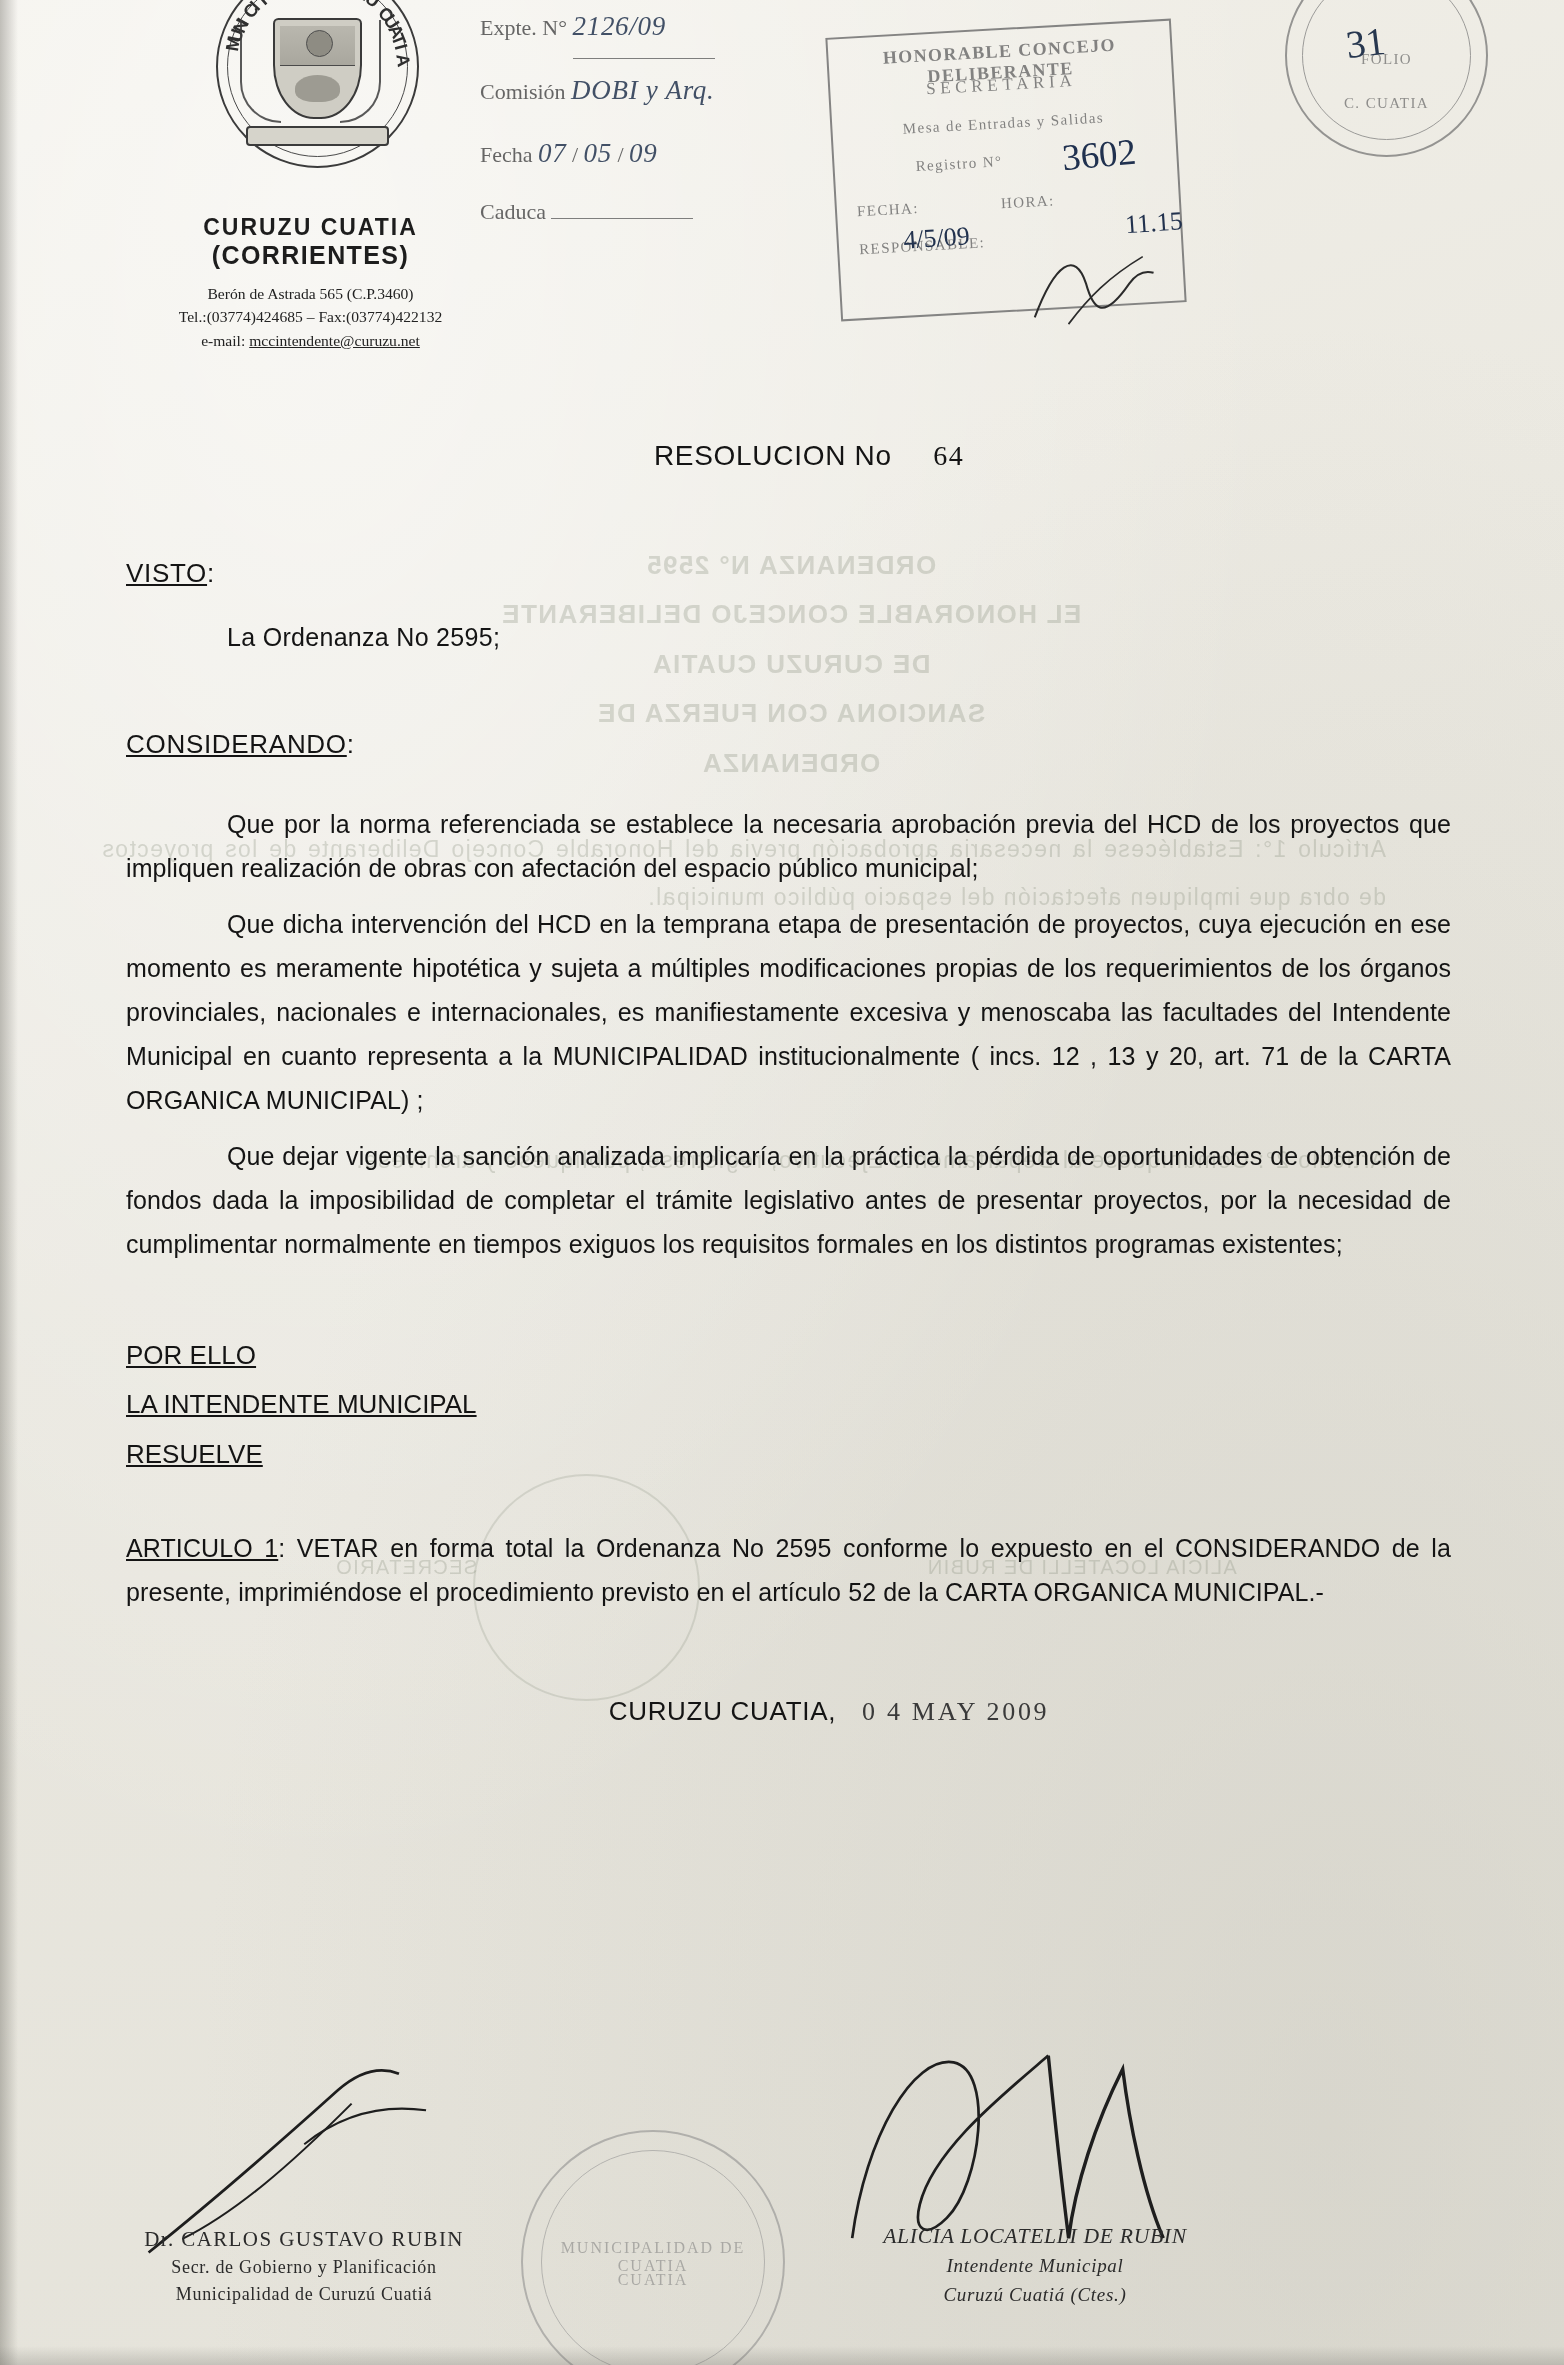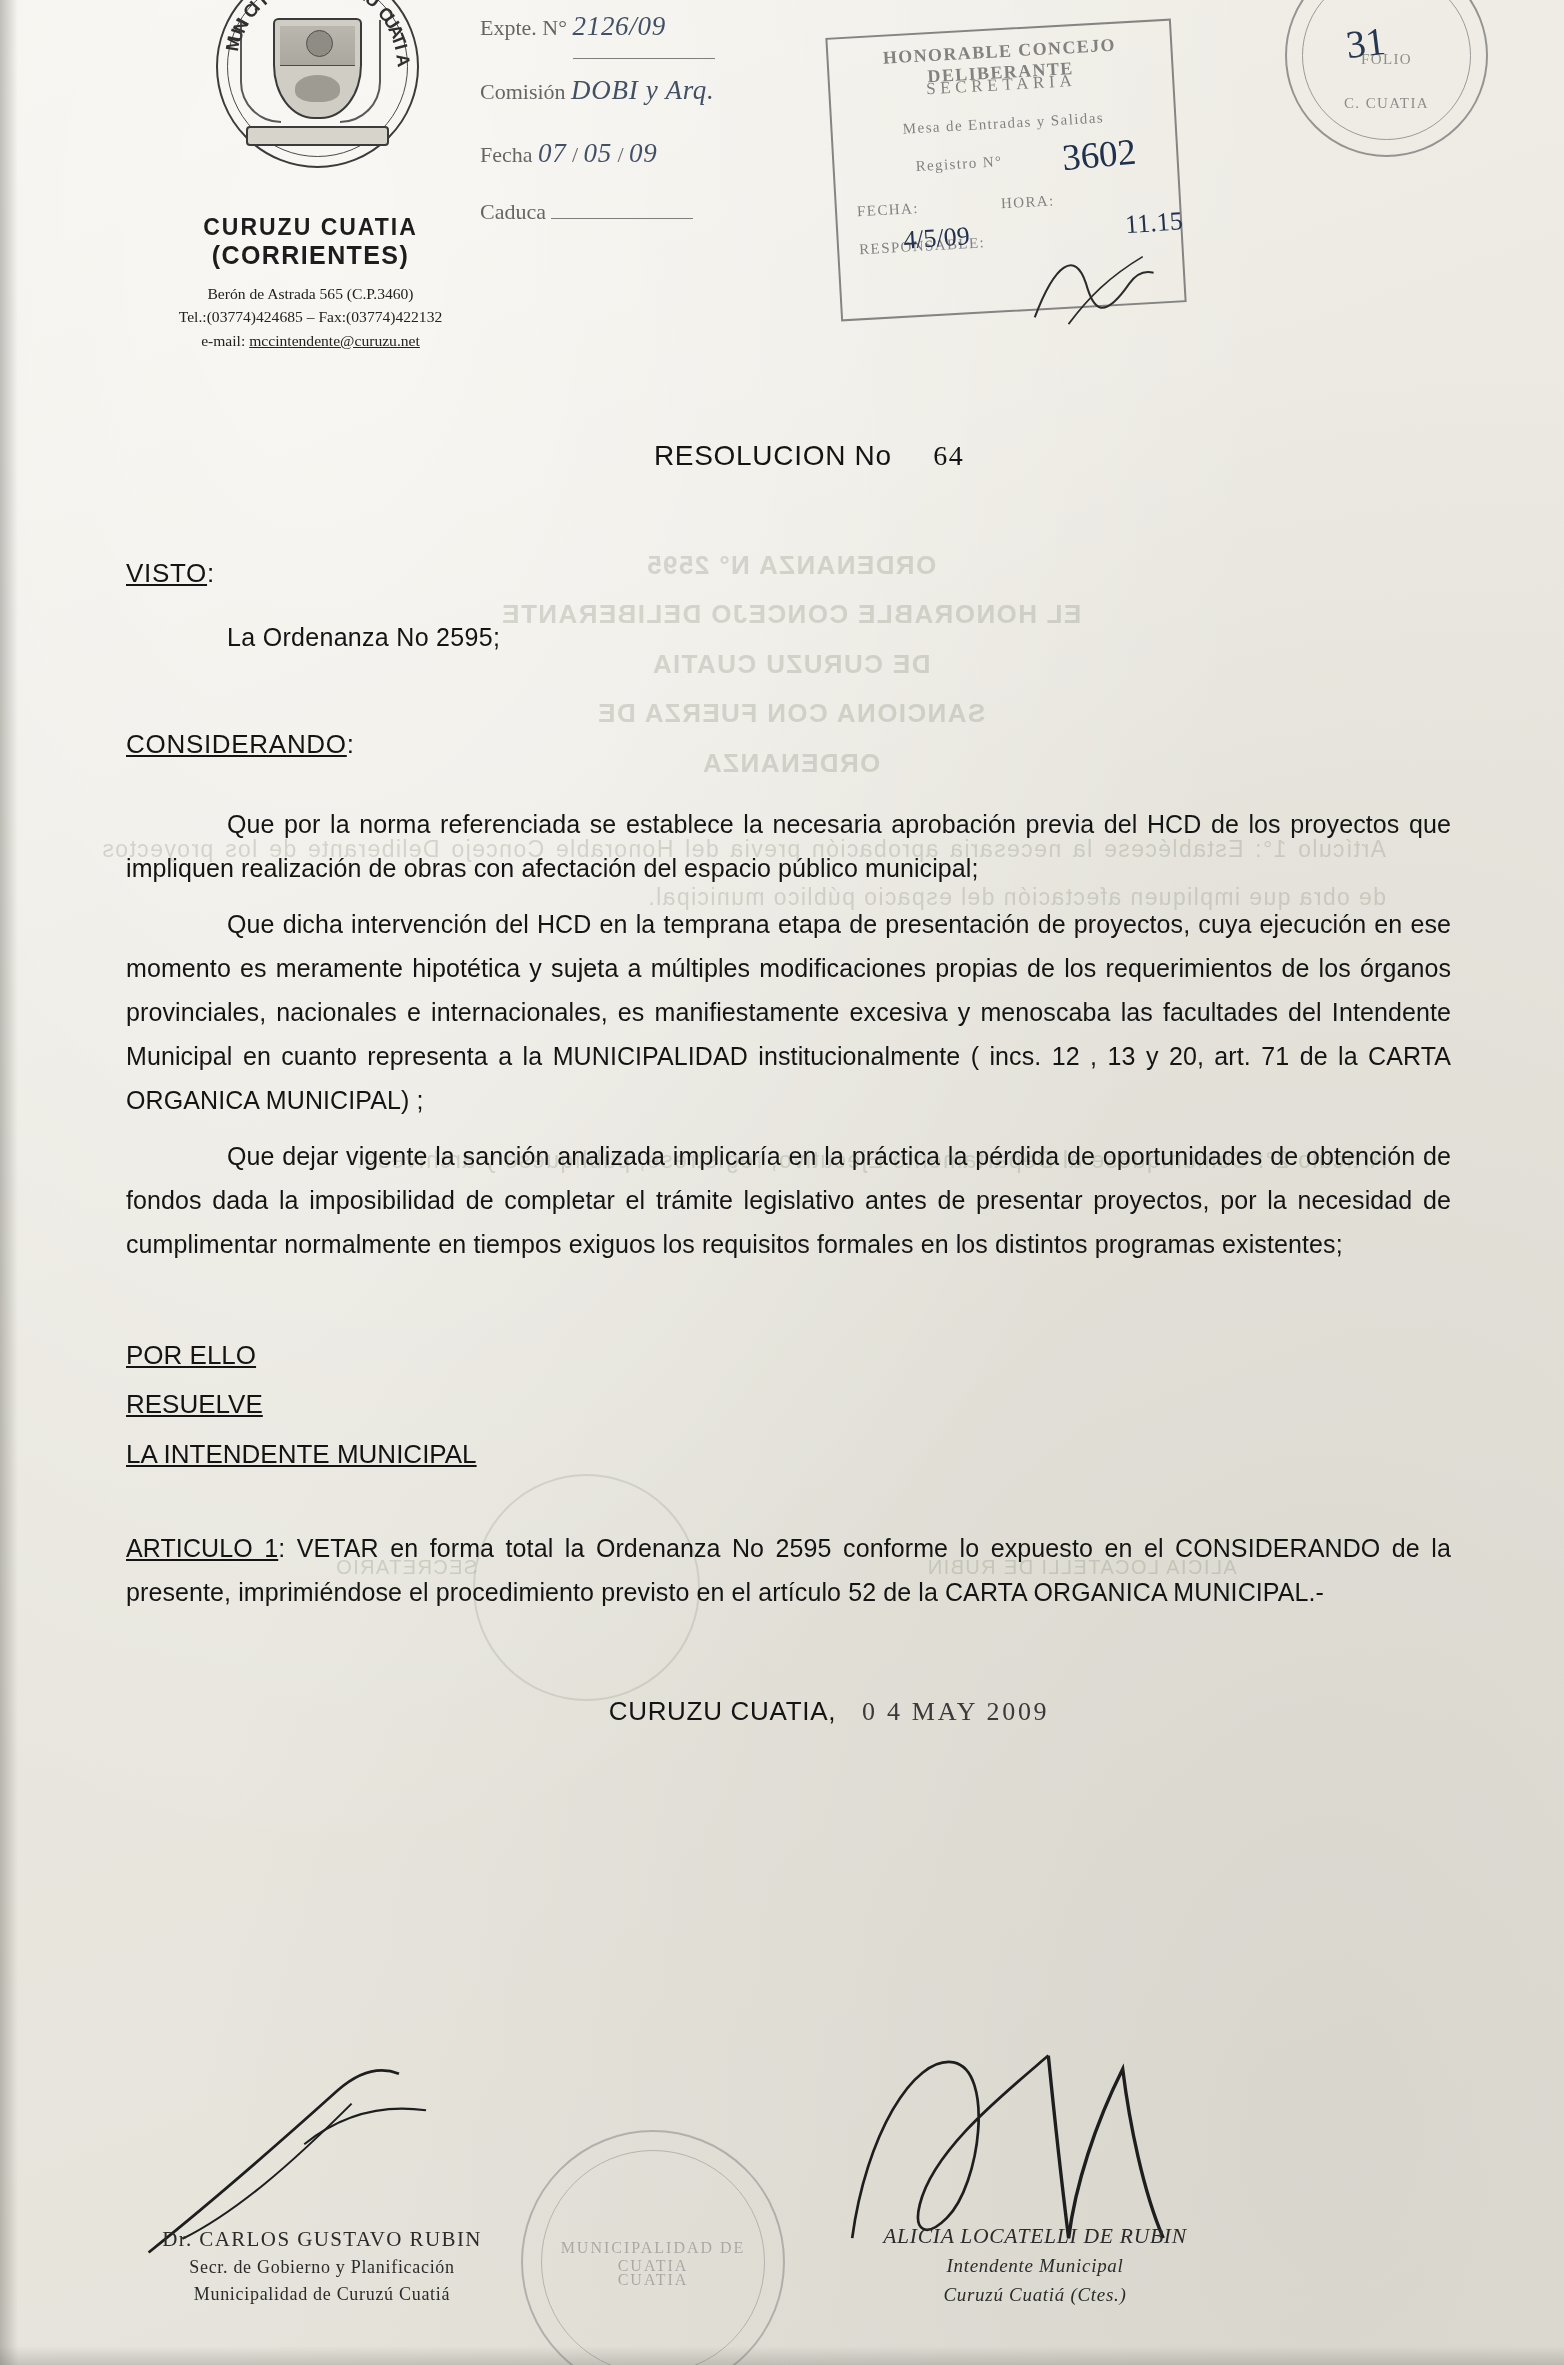--- a/index.html
+++ b/index.html
@@ -376,21 +376,21 @@
     font-family: "Liberation Serif", serif;
     letter-spacing: 2.7px;
     color: #3a3a3a;
     margin-left: 18px;
     font-size: 26px;
   }
 
   
   .sig-left {
     position: absolute;
-    left: 146px;
+    left: 128px;
     top: 2224px;
     width: 352px;
     text-align: center;
     font-family: "Liberation Serif", serif;
     color: #2b2b2b;
     font-size: 18px;
     line-height: 1.45;
     letter-spacing: 0.7px;
   }
   .sig-left .nm { font-size: 21px; letter-spacing: 1.4px; }
@@ -625,22 +625,22 @@
     <div class="label-cons">
       <span class="u">CONSIDERANDO</span>:
     </div>
 
     <div class="para">Que por la norma referenciada se establece la necesaria aprobación previa del HCD de los proyectos que impliquen realización de obras con afectación del espacio público municipal;</div>
     <div class="para tight">Que dicha intervención del HCD en la temprana etapa de presentación de proyectos, cuya ejecución en ese momento es meramente hipotética y sujeta a múltiples modificaciones propias de los requerimientos de los órganos provinciales, nacionales e internacionales, es manifiestamente excesiva y menoscaba las facultades del Intendente Municipal en cuanto representa a la MUNICIPALIDAD institucionalmente ( incs. 12 , 13 y 20, art. 71 de la CARTA ORGANICA MUNICIPAL) ;</div>
     <div class="para tight">Que dejar vigente la sanción analizada implicaría en la práctica la pérdida de oportunidades de obtención de fondos dada la imposibilidad de completar  el trámite legislativo antes de presentar proyectos, por la necesidad de cumplimentar normalmente en tiempos exiguos los requisitos formales en los distintos programas existentes;</div>
 
     <div class="center-block">
       <div><span class="u">POR ELLO</span></div>
+      <div><span class="u">LA INTENDENTE MUNICIPAL</span></div>
       <div><span class="u">RESUELVE</span></div>
-      <div><span class="u">LA INTENDENTE MUNICIPAL</span></div>
     </div>
 
     <div class="art">
       <span class="u">ARTICULO 1</span><span>: VETAR en forma total la Ordenanza No 2595 conforme lo expuesto en el CONSIDERANDO de la presente, imprimiéndose el procedimiento previsto en el artículo 52 de la CARTA ORGANICA MUNICIPAL.-</span>
     </div>
 
 
     <div class="place-date">
       <span>CURUZU CUATIA,</span>
       <span class="date-stamp">0 4 MAY 2009</span>

